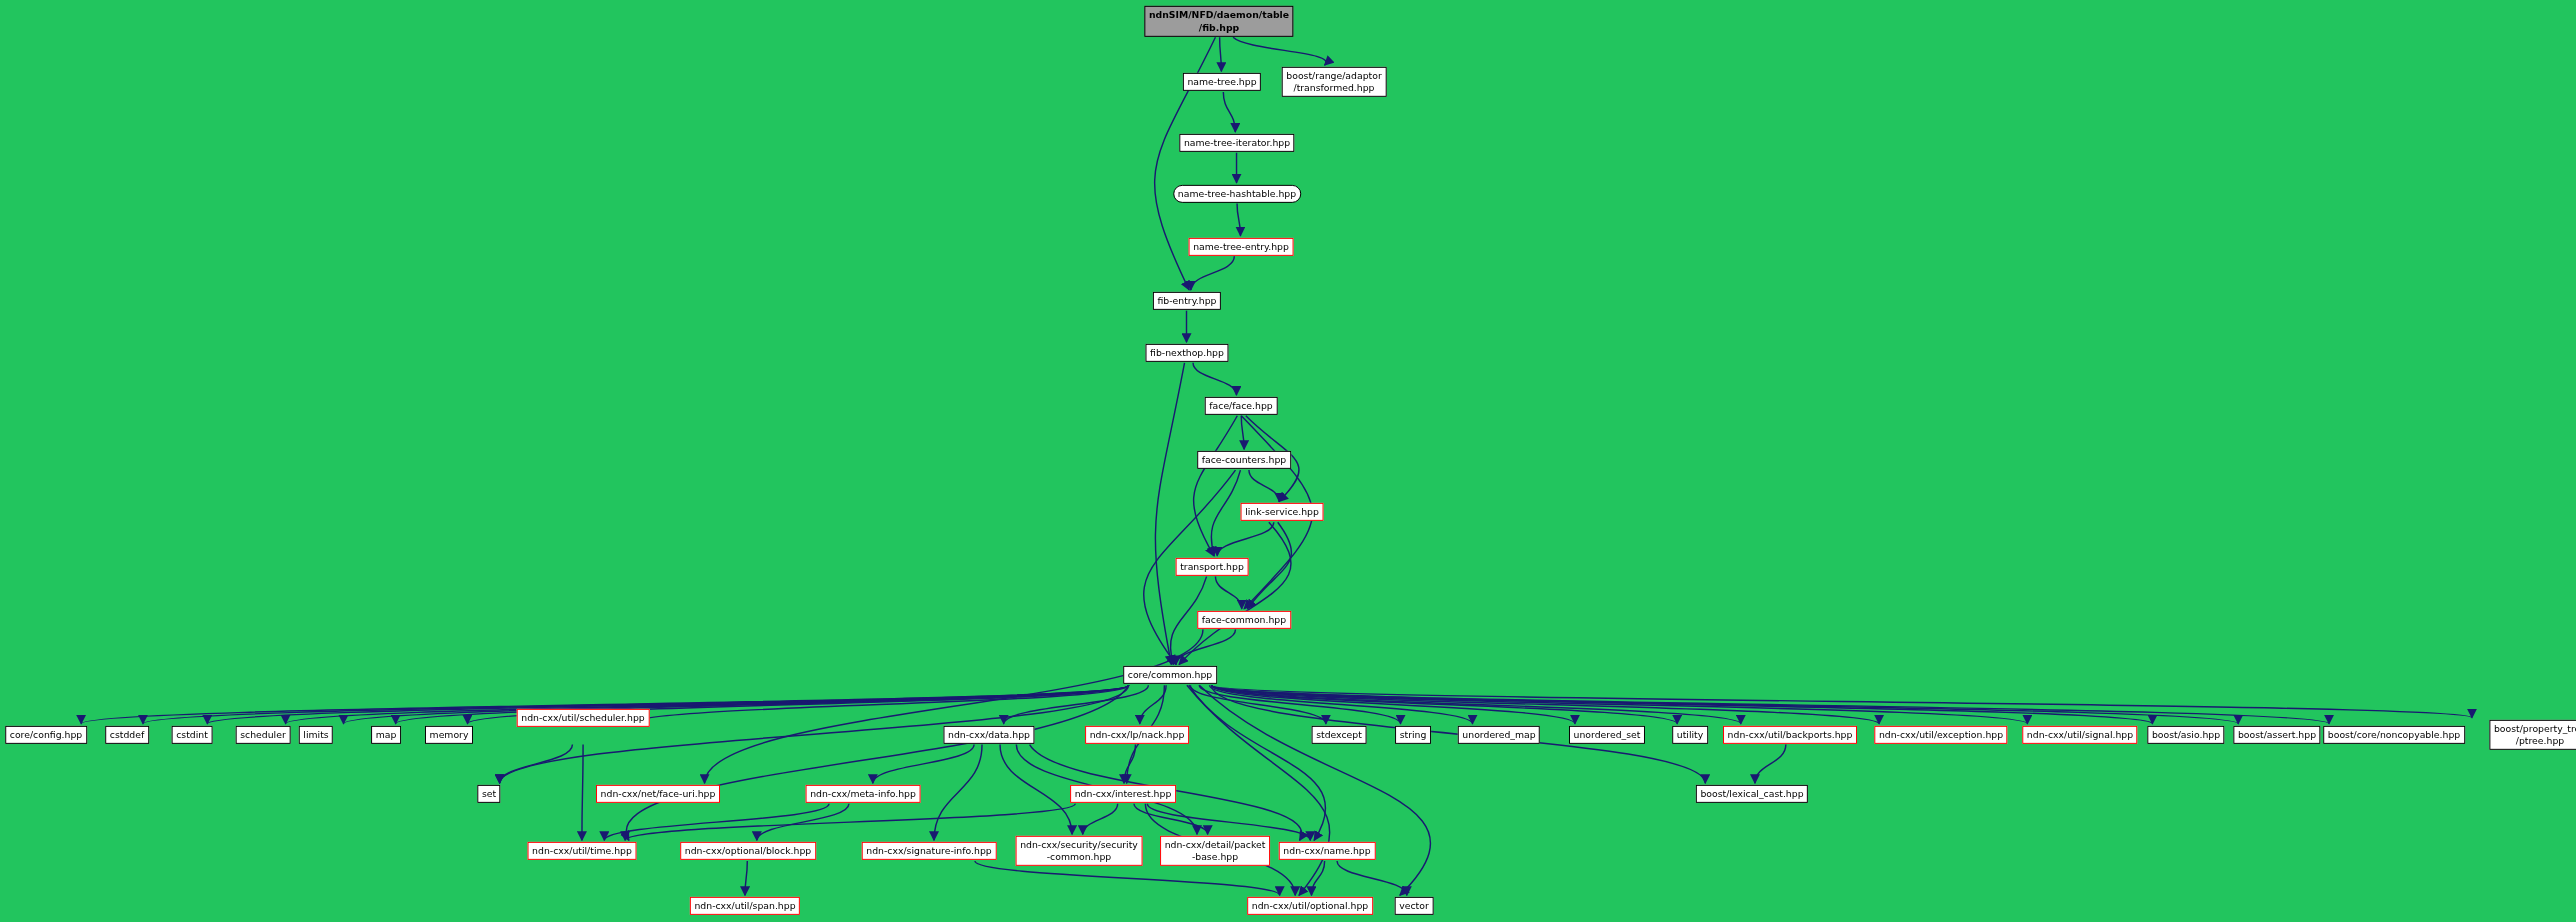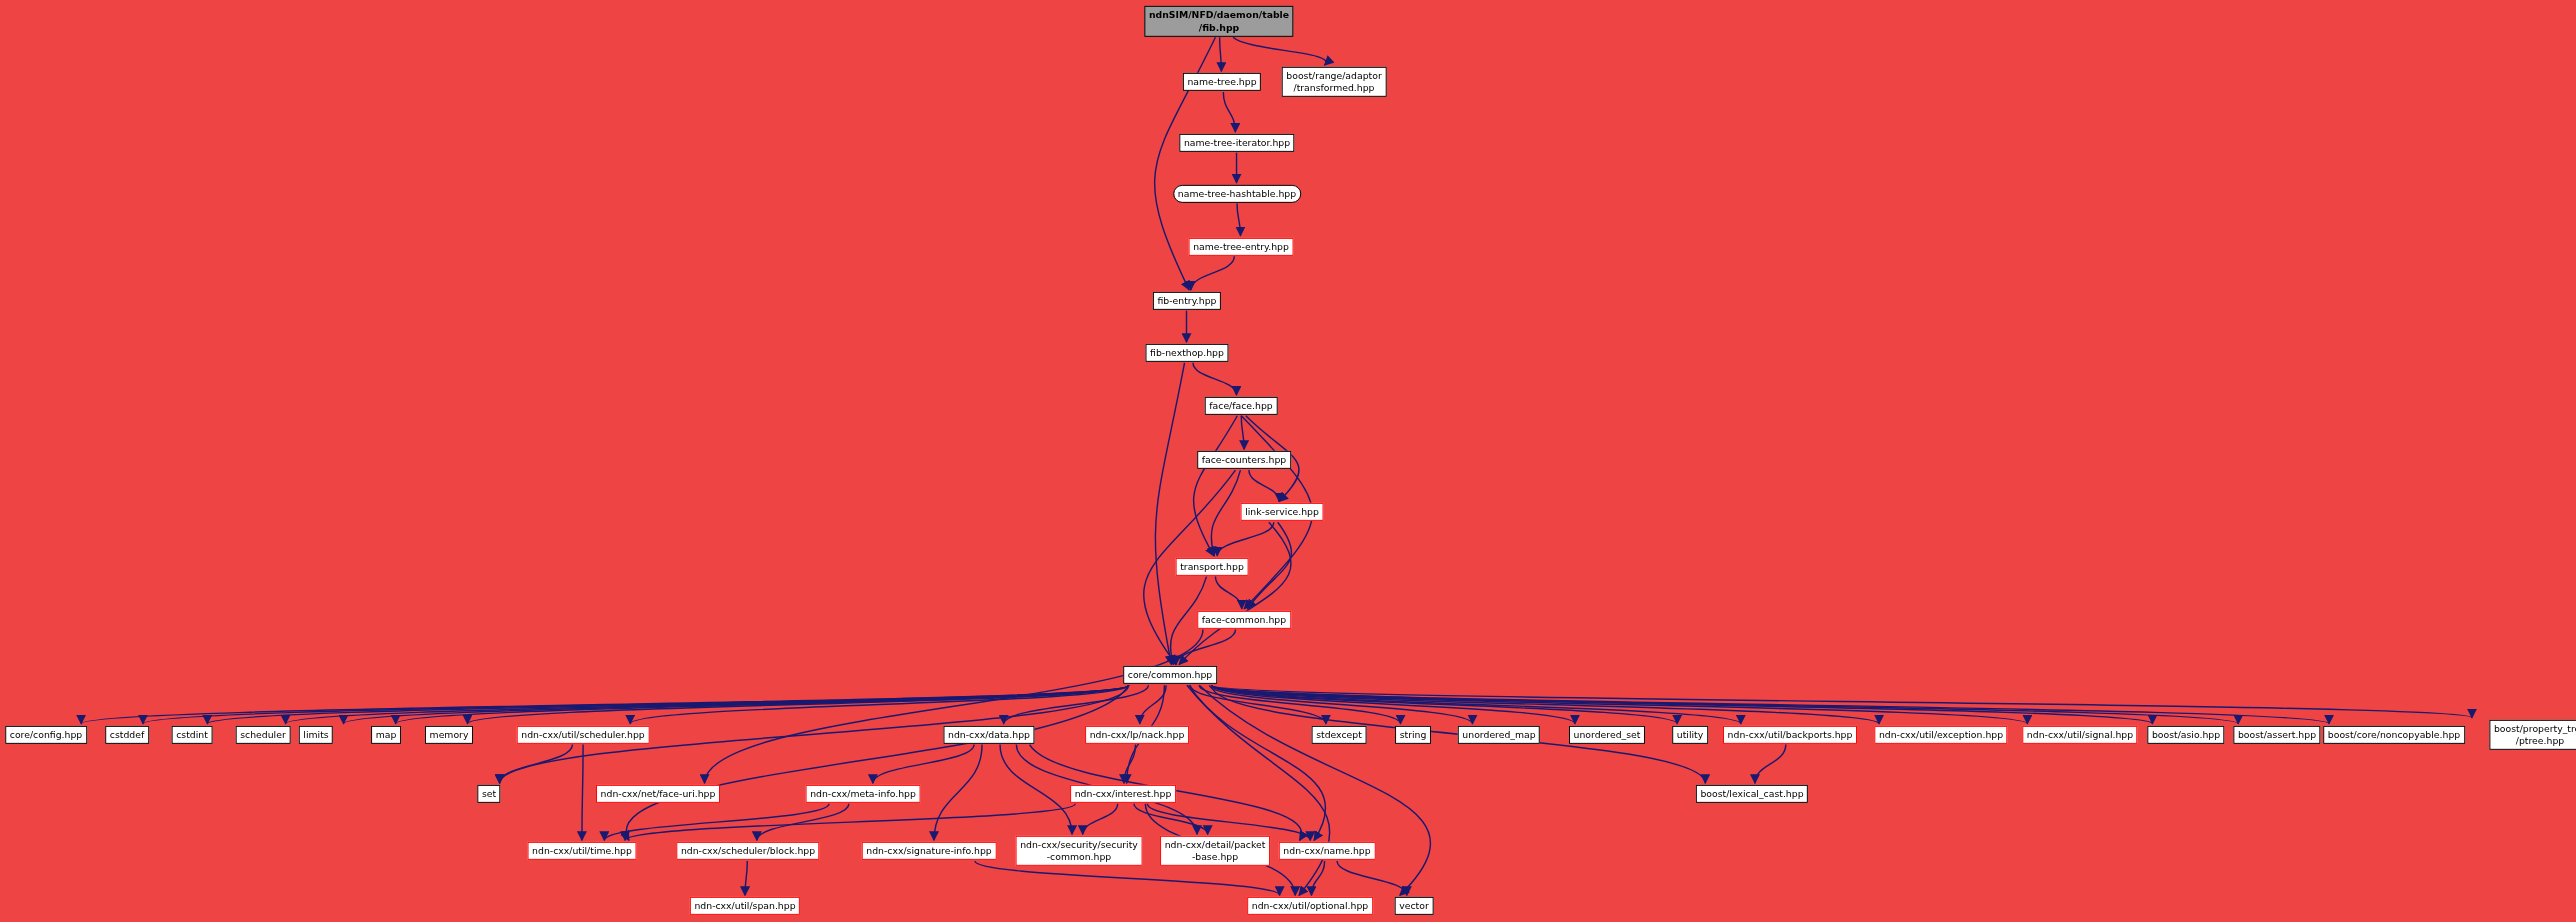--- a/index.html
+++ b/index.html
@@ -10,21 +10,21 @@
   body {
     width: 2576px;
     height: 923px;
     overflow: hidden;
     font-family: "DejaVu Sans", sans-serif;
   }
   .canvas {
     position: relative;
     width: 2576px;
     height: 923px;
-    background: #ef4444;
+    background: #22c55e;
   }
   .edge-layer {
     position: absolute;
     left: 0;
     top: 0;
     width: 2576px;
     height: 923px;
     pointer-events: none;
   }
   .edge {
@@ -153,42 +153,42 @@
     <div class="node trunc" title="transport.hpp" style="left: 1212px; top: 567px;">transport.hpp</div>
     <div class="node trunc" title="face-common.hpp" style="left: 1244px; top: 620px;">face-common.hpp</div>
     <div class="node" title="core/common.hpp" style="left: 1170px; top: 675px;">core/common.hpp</div>
     <div class="node" title="core/config.hpp" style="left: 46px; top: 735px;">core/config.hpp</div>
     <div class="node" title="cstddef" style="left: 127px; top: 735px;">cstddef</div>
     <div class="node" title="cstdint" style="left: 192px; top: 735px;">cstdint</div>
     <div class="node" title="functional" style="left: 263px; top: 735px;">scheduler</div>
     <div class="node" title="limits" style="left: 316px; top: 735px;">limits</div>
     <div class="node" title="map" style="left: 386px; top: 735px;">map</div>
     <div class="node" title="memory" style="left: 449px; top: 735px;">memory</div>
-    <div class="node trunc" title="ndn-cxx/util/scheduler.hpp" style="left: 583px; top: 735px;">ndn-cxx/util/scheduler.hpp</div>
+    <div class="node trunc" title="ndn-cxx/util/scheduler.hpp" style="left: 583px; top: 718px;">ndn-cxx/util/scheduler.hpp</div>
     <div class="node" title="ndn-cxx/data.hpp" style="left: 989px; top: 735px;">ndn-cxx/data.hpp</div>
     <div class="node trunc" title="ndn-cxx/lp/nack.hpp" style="left: 1137px; top: 735px;">ndn-cxx/lp/nack.hpp</div>
     <div class="node" title="stdexcept" style="left: 1339px; top: 735px;">stdexcept</div>
     <div class="node" title="string" style="left: 1413px; top: 735px;">string</div>
     <div class="node" title="unordered_map" style="left: 1499px; top: 735px;">unordered_map</div>
     <div class="node" title="unordered_set" style="left: 1607px; top: 735px;">unordered_set</div>
     <div class="node" title="utility" style="left: 1690px; top: 735px;">utility</div>
     <div class="node trunc" title="ndn-cxx/util/backports.hpp" style="left: 1790px; top: 735px;">ndn-cxx/util/backports.hpp</div>
     <div class="node trunc" title="ndn-cxx/util/exception.hpp" style="left: 1941px; top: 735px;">ndn-cxx/util/exception.hpp</div>
     <div class="node trunc" title="ndn-cxx/util/signal.hpp" style="left: 2080px; top: 735px;">ndn-cxx/util/signal.hpp</div>
     <div class="node" title="boost/asio.hpp" style="left: 2186px; top: 735px;">boost/asio.hpp</div>
     <div class="node" title="boost/assert.hpp" style="left: 2277px; top: 735px;">boost/assert.hpp</div>
     <div class="node" title="boost/core/noncopyable.hpp" style="left: 2394px; top: 735px;">boost/core/noncopyable.hpp</div>
     <div class="node" title="boost/property_tree/ptree.hpp" style="left: 2517px; top: 735px; margin-left: 23px;">boost/property_tree<br>/ptree.hpp</div>
     <div class="node" title="set" style="left: 489px; top: 794px;">set</div>
     <div class="node trunc" title="ndn-cxx/net/face-uri.hpp" style="left: 658px; top: 794px;">ndn-cxx/net/face-uri.hpp</div>
     <div class="node trunc" title="ndn-cxx/meta-info.hpp" style="left: 863px; top: 794px;">ndn-cxx/meta-info.hpp</div>
     <div class="node trunc" title="ndn-cxx/interest.hpp" style="left: 1123px; top: 794px;">ndn-cxx/interest.hpp</div>
     <div class="node" title="boost/lexical_cast.hpp" style="left: 1752px; top: 794px;">boost/lexical_cast.hpp</div>
     <div class="node trunc" title="ndn-cxx/util/time.hpp" style="left: 582px; top: 851px;">ndn-cxx/util/time.hpp</div>
-    <div class="node trunc" title="ndn-cxx/encoding/block.hpp" style="left: 748px; top: 851px;">ndn-cxx/scheduler/block.hpp</div>
+    <div class="node trunc" title="ndn-cxx/encoding/block.hpp" style="left: 748px; top: 851px;">ndn-cxx/optional/block.hpp</div>
     <div class="node trunc" title="ndn-cxx/signature-info.hpp" style="left: 929px; top: 851px;">ndn-cxx/signature-info.hpp</div>
     <div class="node trunc" title="ndn-cxx/security/security-common.hpp" style="left: 1079px; top: 851px;">ndn-cxx/security/security<br>-common.hpp</div>
     <div class="node trunc" title="ndn-cxx/detail/packet-base.hpp" style="left: 1215px; top: 851px;">ndn-cxx/detail/packet<br>-base.hpp</div>
     <div class="node trunc" title="ndn-cxx/name.hpp" style="left: 1327px; top: 851px;">ndn-cxx/name.hpp</div>
     <div class="node trunc" title="ndn-cxx/util/span.hpp" style="left: 745px; top: 906px;">ndn-cxx/util/span.hpp</div>
     <div class="node trunc" title="ndn-cxx/util/optional.hpp" style="left: 1310px; top: 906px;">ndn-cxx/util/optional.hpp</div>
     <div class="node" title="vector" style="left: 1414px; top: 906px;">vector</div>
   </div>
 
 

